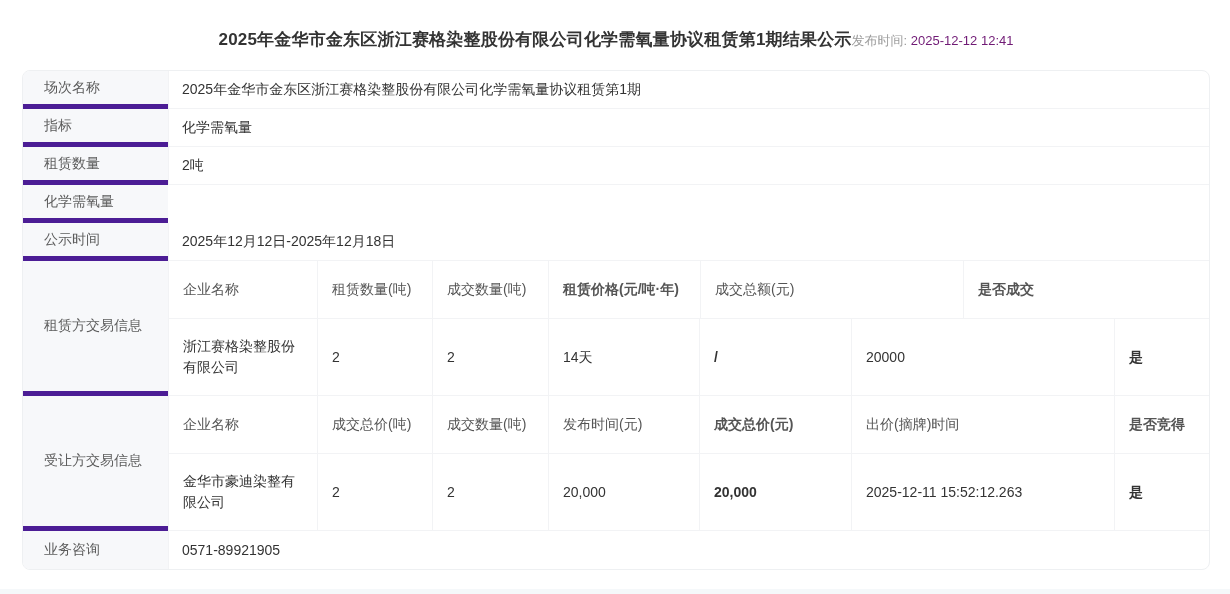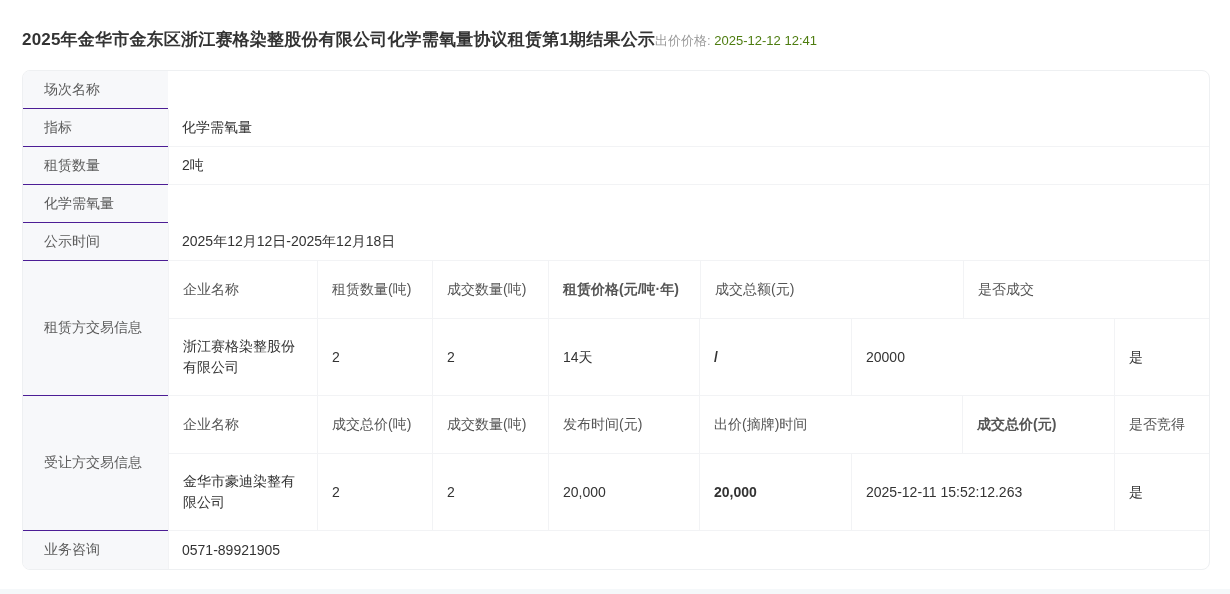--- a/index.html
+++ b/index.html
@@ -1,67 +1,68 @@
 <!DOCTYPE html>
 <html><head>
 <meta charset="utf-8">
 <style>
   * { margin:0; padding:0; box-sizing:border-box; }
   html,body { width:1230px; height:594px; background:#ffffff; font-family:"Liberation Sans",sans-serif; position:relative; overflow:hidden; }
 
-  .header { display:flex; justify-content:flex-start; align-items:baseline; padding:28px 20px 0 22px; }
+  .header { display:flex; justify-content:center; align-items:baseline; padding:28px 20px 0 22px; }
   .page-title { font-size:17px; font-weight:bold; color:#333333; letter-spacing:.2px; }
   .publish { font-size:13px; white-space:nowrap; }
   .publish .lbl { color:#9b9b9b; }
-  .publish .val { color:#4d7c0f; }
+  .publish .val { color:#701a75; }
 
   .table-wrap { margin:19px 20px 0 22px; border:1px solid #eef0f2; border-radius:8px; overflow:hidden; background:#fff; }
 
   .row { display:flex; }
   .label-cell { width:145px; min-width:145px; background:#f7f8fa; color:#5c5c5c; font-size:14px;
-                display:flex; align-items:center; padding-left:21px; border-bottom:1px solid #4c1d95; }
+                display:flex; align-items:center; padding-left:21px; border-bottom:5px solid #4c1d95; }
   .row:last-child .label-cell { border-bottom:none; }
   .value-cell { flex:1; font-size:14px; color:#333333; display:flex; align-items:center;
                 padding-left:13px; border-bottom:1px solid #f2f3f5; border-left:1px solid #f2f3f5; }
   .row:last-child .value-cell { border-bottom:none; }
   .simple { height:38px; }
 
   .nested { flex:1; border-left:1px solid #f2f3f5; border-bottom:1px solid #f2f3f5; }
   .nt-head { display:flex; height:58px; border-bottom:1px solid #f2f3f5; }
   .nt-row  { display:flex; height:76px; }
   .nt-cell { padding:0 14px; display:flex; align-items:center; border-right:1px solid #f2f3f5;
              font-size:14px; line-height:1.5; }
-  .nt-cell:last-child { border-right:none; }
+  .nt-cell:last-child { border-right:none;font-weight:bold; }
   .nt-head .nt-cell { color:#555555; }
   .nt-row  .nt-cell { color:#333333; }
   .c0 { width:149px; min-width:149px; }
   .c1 { width:115px; min-width:115px;text-align:right; }
   .c2 { width:116px; min-width:116px; }
   .c3 { width:151px; min-width:151px; }
   .c4 { width:152px; min-width:152px;font-weight:bold; }
   .c5 { width:263px; min-width:263px; }
   .c6 { flex:1; }
 
   .page-bottom { position:absolute; left:0; bottom:0; width:100%; height:5px; background:#f5f8fa; }
 </style>
 </head>
 <body>
 
 <div class="header">
   <div class="page-title">2025年金华市金东区浙江赛格染整股份有限公司化学需氧量协议租赁第1期结果公示</div>
   <div class="publish">
-    <span class="lbl">出价价格:</span>
+    <span class="lbl">发布时间:</span>
     <span class="val">2025-12-12 12:41</span>
   </div>
 </div>
 
 <div class="table-wrap">
 
   <div class="row simple">
     <div class="label-cell">场次名称</div>
+    <div class="value-cell">2025年金华市金东区浙江赛格染整股份有限公司化学需氧量协议租赁第1期</div>
   </div>
   <div class="row simple">
     <div class="label-cell">指标</div>
     <div class="value-cell">化学需氧量</div>
   </div>
   <div class="row simple">
     <div class="label-cell">租赁数量</div>
     <div class="value-cell">2吨</div>
   </div>
   <div class="row simple">
@@ -96,22 +97,22 @@
   </div>
 
   <div class="row">
     <div class="label-cell">受让方交易信息</div>
     <div class="nested">
       <div class="nt-head">
         <div class="nt-cell c0">企业名称</div>
         <div class="nt-cell c1">成交总价(吨)</div>
         <div class="nt-cell c2">成交数量(吨)</div>
         <div class="nt-cell c3">发布时间(元)</div>
+        <div class="nt-cell c4">成交总价(元)</div>
         <div class="nt-cell c5">出价(摘牌)时间</div>
-        <div class="nt-cell c4">成交总价(元)</div>
         <div class="nt-cell c6">是否竞得</div>
       </div>
       <div class="nt-row">
         <div class="nt-cell c0">金华市豪迪染整有限公司</div>
         <div class="nt-cell c1">2</div>
         <div class="nt-cell c2">2</div>
         <div class="nt-cell c3">20,000</div>
         <div class="nt-cell c4">20,000</div>
         <div class="nt-cell c5">2025-12-11 15:52:12.263</div>
         <div class="nt-cell c6">是</div>

